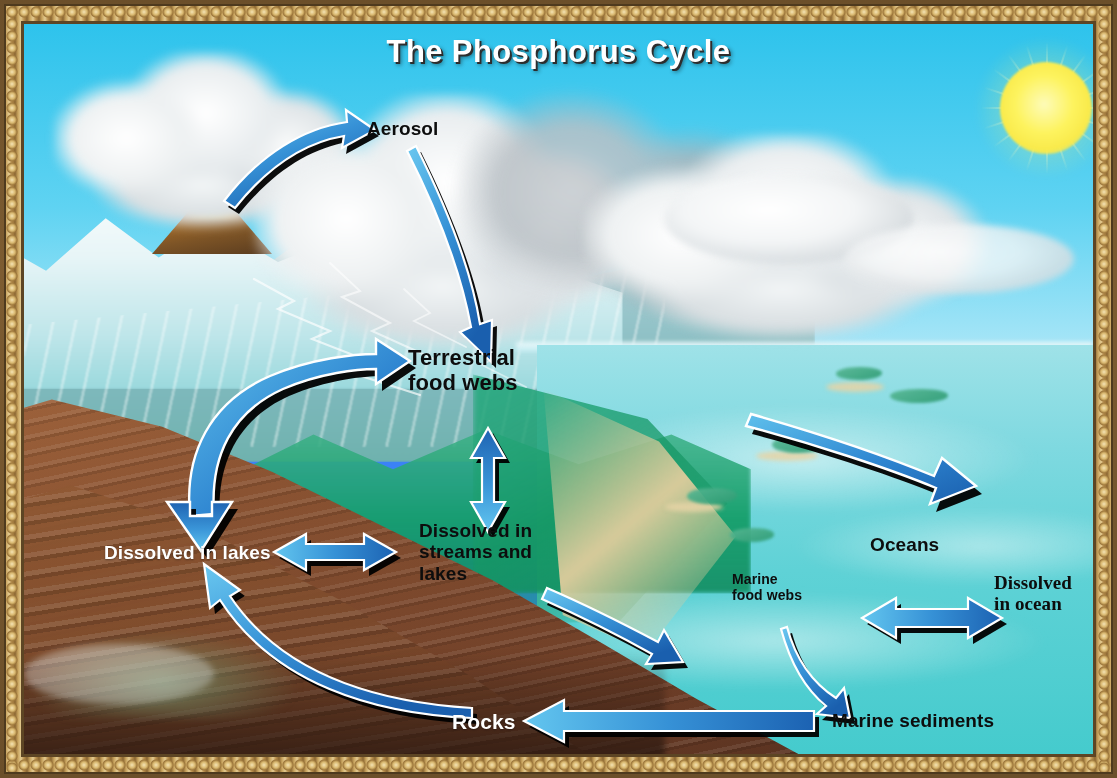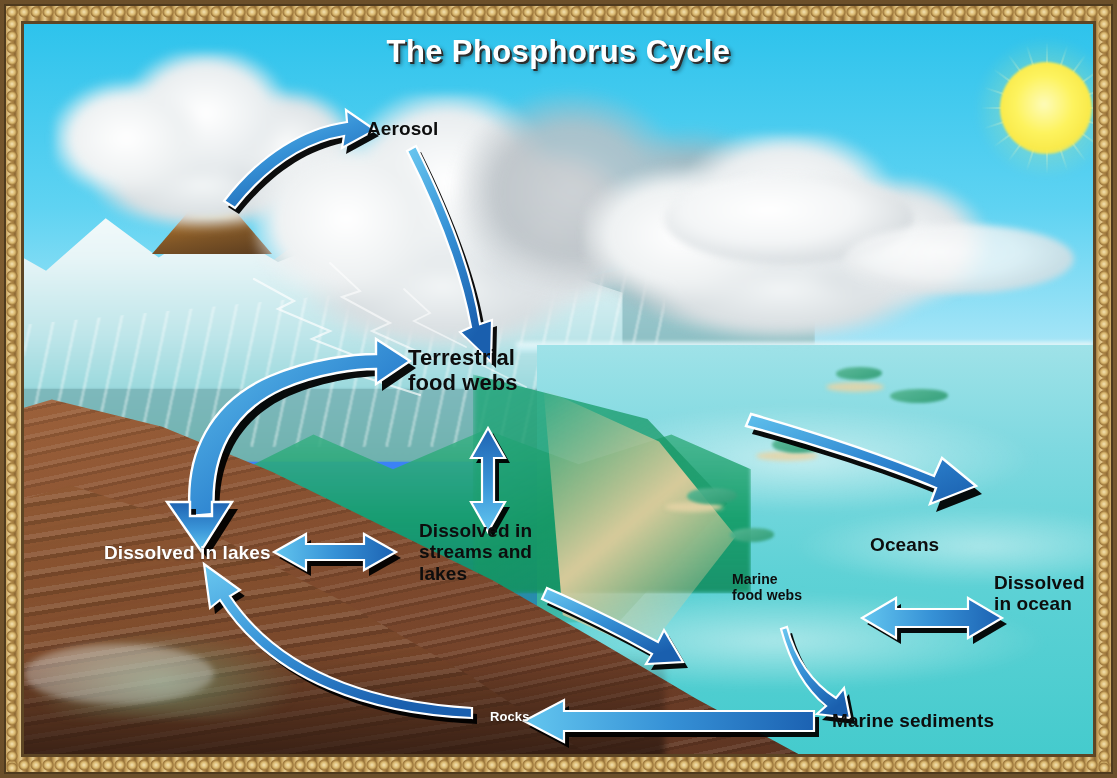--- a/index.html
+++ b/index.html
@@ -467,21 +467,21 @@
 
     <div class="lbl" style="left:382px;top:496px;font-size:19px;margin-left:13px;">Dissolved in
 streams and
 lakes</div>
 
     <div class="lbl" style="left:846px;top:510px;font-size:19px;">Oceans</div>
 
     <div class="lbl" style="left:708px;top:548px;font-size:14px;">Marine
 food webs</div>
 
-    <div class="lbl" style="left:970px;top:548px;font-size:19px;">Dissolved
+    <div class="lbl" style="left:970px;top:548px;font-size:19px;font-family:Liberation Serif, serif;">Dissolved
 in ocean</div>
 
-    <div class="lbl white" style="left:466px;top:686px;font-size:13px;">Rocks</div>
+    <div class="lbl white" style="left:428px;top:686px;font-size:21px;">Rocks</div>
 
     <div class="lbl" style="left:808px;top:686px;font-size:19px;">Marine sediments</div>
 
   </div>
 </div>
 
 </body></html>

